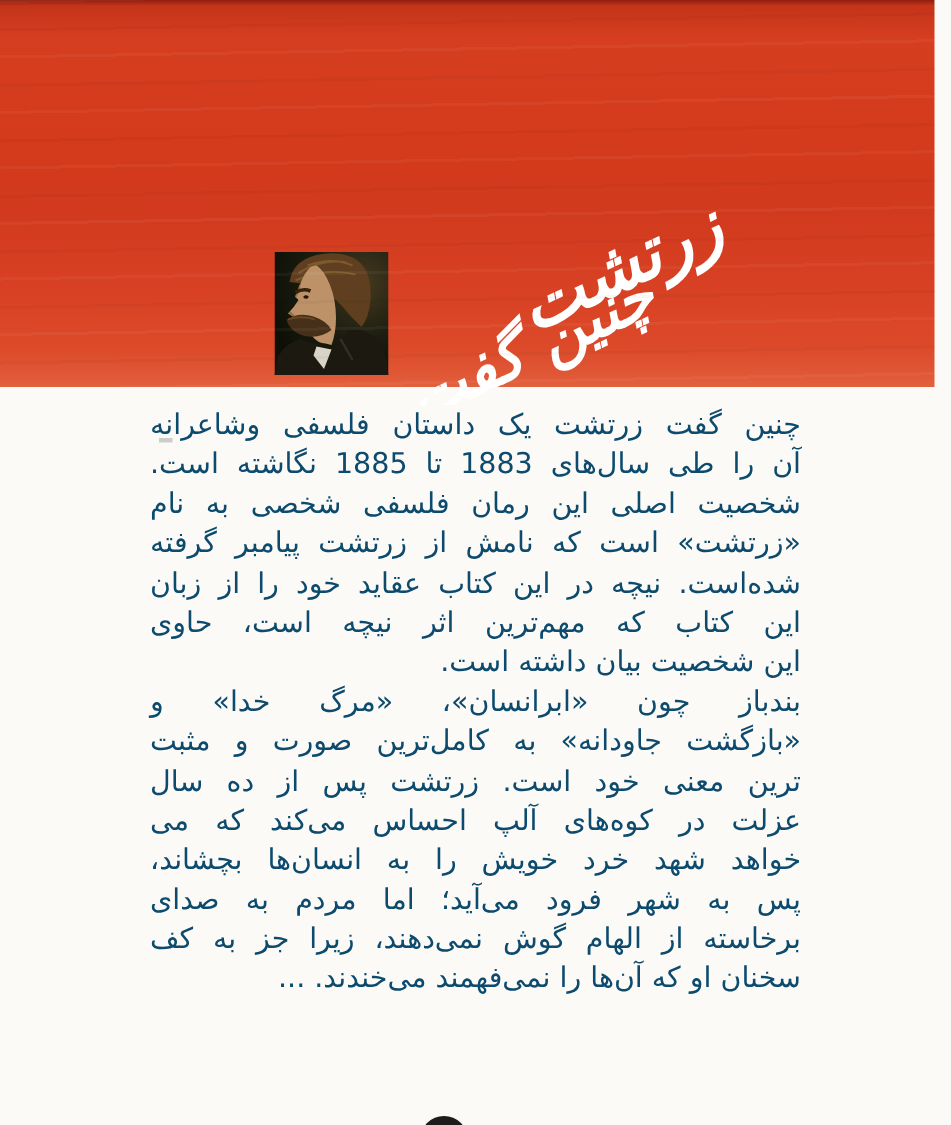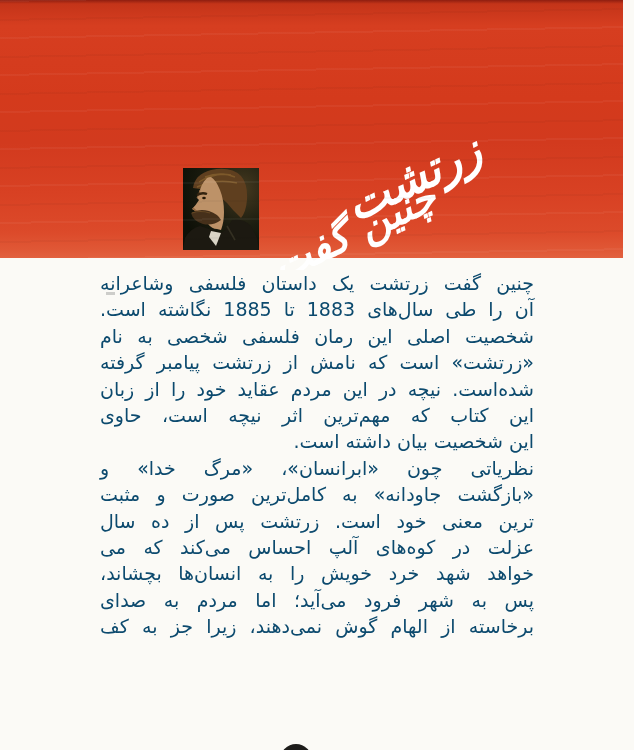--- a/index.html
+++ b/index.html
@@ -124,30 +124,31 @@
       <text transform="translate(144,58) rotate(-25)" text-anchor="middle" font-size="46">زرتشت</text>
       <text transform="translate(84,110) rotate(-25)" text-anchor="middle" font-size="41">چنین گفت</text>
     </svg>
   </div>
 
   <div class="desc">
     <div class="bline">چنین گفت زرتشت یک داستان فلسفی وشاعرانه</div>
     <div class="bline">آن را طی سال‌های 1883 تا 1885 نگاشته است.</div>
     <div class="bline">شخصیت اصلی این رمان فلسفی شخصی به نام</div>
     <div class="bline">«زرتشت» است که نامش از زرتشت پیامبر گرفته</div>
-    <div class="bline">شده‌است. نیچه در این مردم عقاید خود را از زبان</div>
+    <div class="bline">شده‌است. نیچه در این کتاب عقاید خود را از زبان</div>
     <div class="bline">این کتاب که مهم‌ترین اثر نیچه است، حاوی</div>
     <div class="bline pend">این شخصیت بیان داشته است.</div>
-    <div class="bline">نظریاتی چون «ابرانسان»، «مرگ خدا» و</div>
+    <div class="bline">بندباز چون «ابرانسان»، «مرگ خدا» و</div>
     <div class="bline">«بازگشت جاودانه» به کامل‌ترین صورت و مثبت</div>
     <div class="bline">ترین معنی خود است. زرتشت پس از ده سال</div>
     <div class="bline">عزلت در کوه‌های آلپ احساس می‌کند که می</div>
     <div class="bline">خواهد شهد خرد خویش را به انسان‌ها بچشاند،</div>
     <div class="bline">پس به شهر فرود می‌آید؛ اما مردم به صدای</div>
     <div class="bline">برخاسته از الهام گوش نمی‌دهند، زیرا جز به کف</div>
+    <div class="bline pend">سخنان او که آن‌ها را نمی‌فهمند می‌خندند. ...</div>
   </div>
 
   <div class="speck"></div>
 
   <div class="logo-frag">
     <div class="arc"></div>
   </div>
 
 </div>
 

